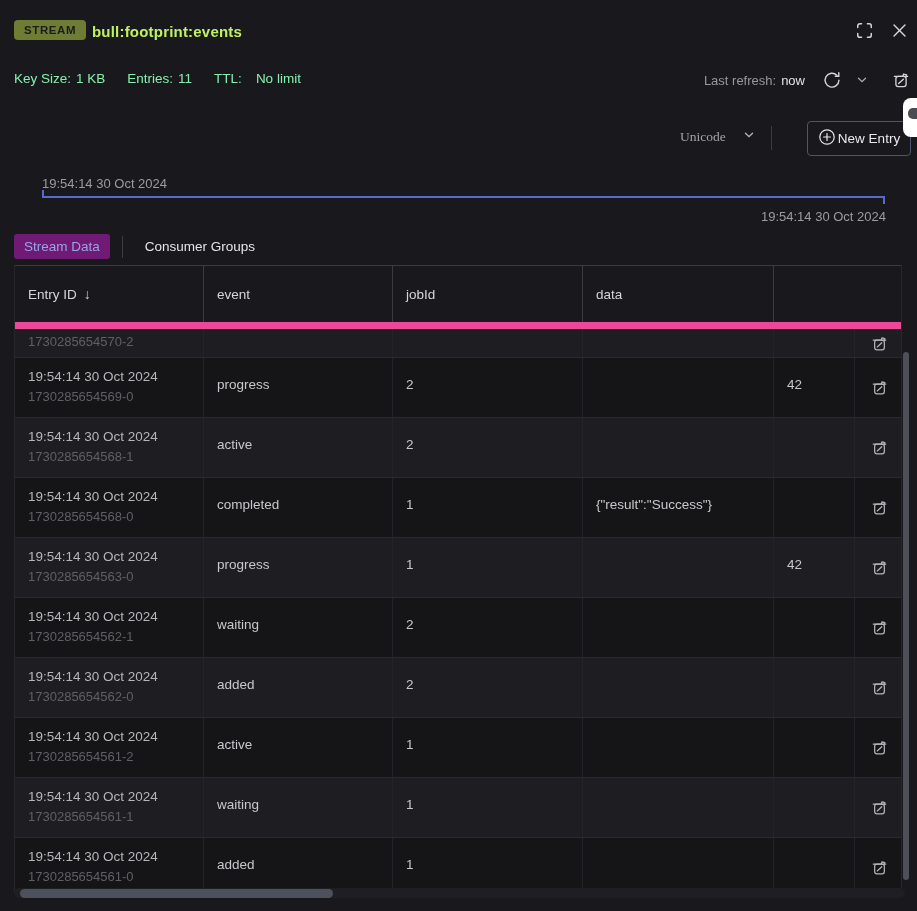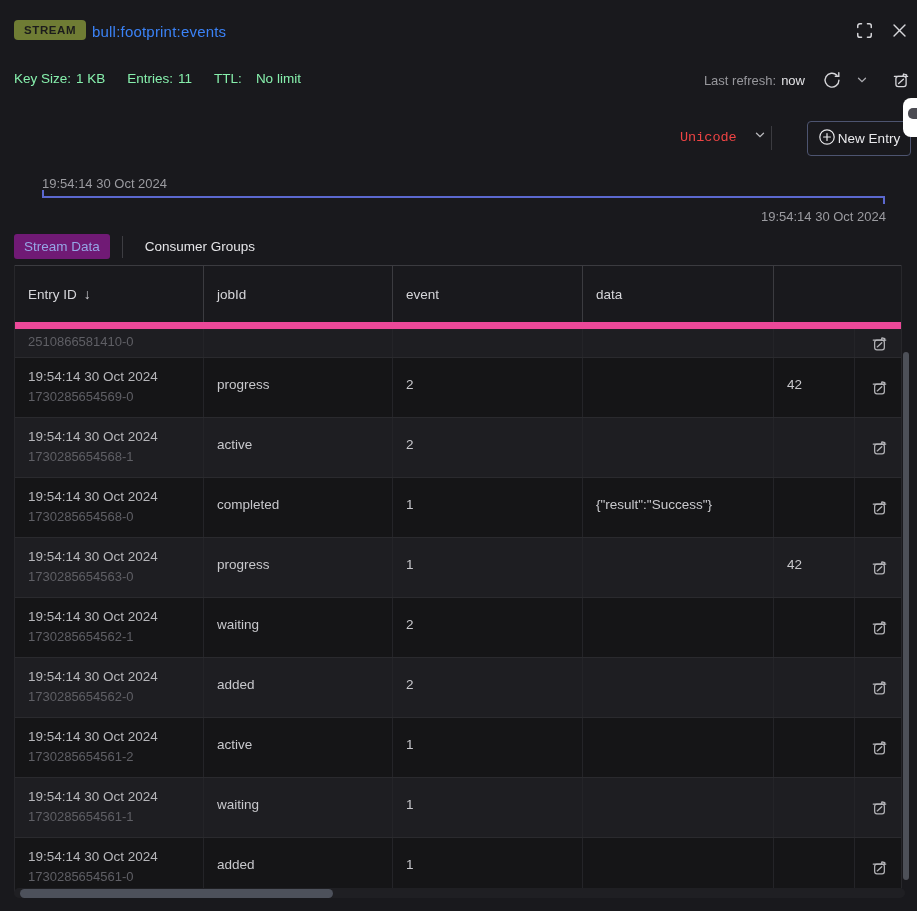--- a/index.html
+++ b/index.html
@@ -12,38 +12,38 @@
   }
   
   .type-badge {
     position:absolute; left:14px; top:20px;
     background:#6f7c34; color:#1c1c1c;
     font-size:11.5px; font-weight:600; letter-spacing:.6px;
     padding:4px 10px; border-radius:4px;
   }
   .key-title {
     position:absolute; left:92px; top:23px;
-    color:#3b82f6; font-size:15px; font-weight:400; letter-spacing:.2px;
+    color:#bef264; font-size:15px; font-weight:700; letter-spacing:.2px;
   }
   .icon-btn { background:none; border:none; cursor:pointer; color:#d6d6da; padding:0; line-height:0; }
   .fullscreen-btn { position:absolute; left:855px; top:21px; }
   .close-btn { position:absolute; left:891px; top:22px; }
   
   .key-info { position:absolute; left:14px; top:71px; display:flex; align-items:center; font-size:13.5px; color:#86efac; }
   .key-info .pair { display:flex; gap:5px; margin-right:22px; }
   .key-info .pair.ttl { gap:14px; }
   .refresh-area { position:absolute; top:70px; right:6px; display:flex; align-items:center; }
   .refresh-label { color:#97979c; font-size:13px; }
   .refresh-value { color:#e2e2e5; font-size:13px; margin-left:5px; }
   .refresh-btn { margin-left:17px; }
   .refresh-chevron { margin-left:14px; color:#a9a9ae; }
   .delete-key-btn { margin-left:23px; }
   
   .encoding-select { position:absolute; left:680px; top:129px; display:flex; align-items:center; gap:17px;
-    background:none; border:none; color:#ef4444; font-size:13.5px; cursor:pointer; font-family:Liberation Mono, monospace; }
+    background:none; border:none; color:#a3a3a3; font-size:13.5px; cursor:pointer; font-family:Liberation Serif, serif; }
   .controls-sep { position:absolute; left:771px; top:126px; width:1px; height:24px; background:#3b3b40; }
   .new-entry-btn { position:absolute; left:807px; top:121px; width:104px; height:35px;
     background:transparent; border:1px solid #4d5470; border-radius:4px;
     display:flex; align-items:center; justify-content:center; gap:2px;
     color:#e9e9ec; font-size:13.5px; cursor:pointer; font-family:inherit; }
   .floating-widget { position:absolute; right:0; top:98px; width:14px; height:39px;
     background:#ffffff; border-radius:8px 0 0 8px; z-index:6; border:none; cursor:pointer; }
   .floating-widget .blob { position:absolute; right:0px; top:10px; width:9px; height:11px;
     background:#4b4b52; border-radius:5px 0 0 5px; }
   
@@ -189,35 +189,35 @@
     <button class="tab inactive">Consumer Groups</button>
   </div>
 
   <div class="stream-table">
     <div class="t-row t-head">
       <button class="hcell">
         <span>Entry ID</span>
         <span class="sort-arrow">↓</span>
       </button>
       <button class="hcell">
-          <span>jobId</span>
+          <span>event</span>
         </button>
       <button class="hcell">
-          <span>event</span>
+          <span>jobId</span>
         </button>
       <button class="hcell">
           <span>data</span>
         </button>
       <button class="hcell"></button>
     </div>
     <div class="t-body">
         <div class="t-row partial stripe-light">
     <div class="cell entry-cell">
 
-      <div class="entry-id">2510866581410-0</div>
+      <div class="entry-id">1730285654570-2</div>
     </div>
     <div class="cell val-cell"></div>
     <div class="cell val-cell"></div>
     <div class="cell val-cell"></div>
     <div class="cell val-cell"></div>
     <div class="cell trash-cell">
       <button class="row-trash-btn">
         <span>
           <svg width="19" height="19" viewBox="0 0 20 20" fill="none" stroke="currentColor" stroke-width="1.3" stroke-linecap="round" stroke-linejoin="round">
             <path d="M3.4 6.4h13.2"></path>

